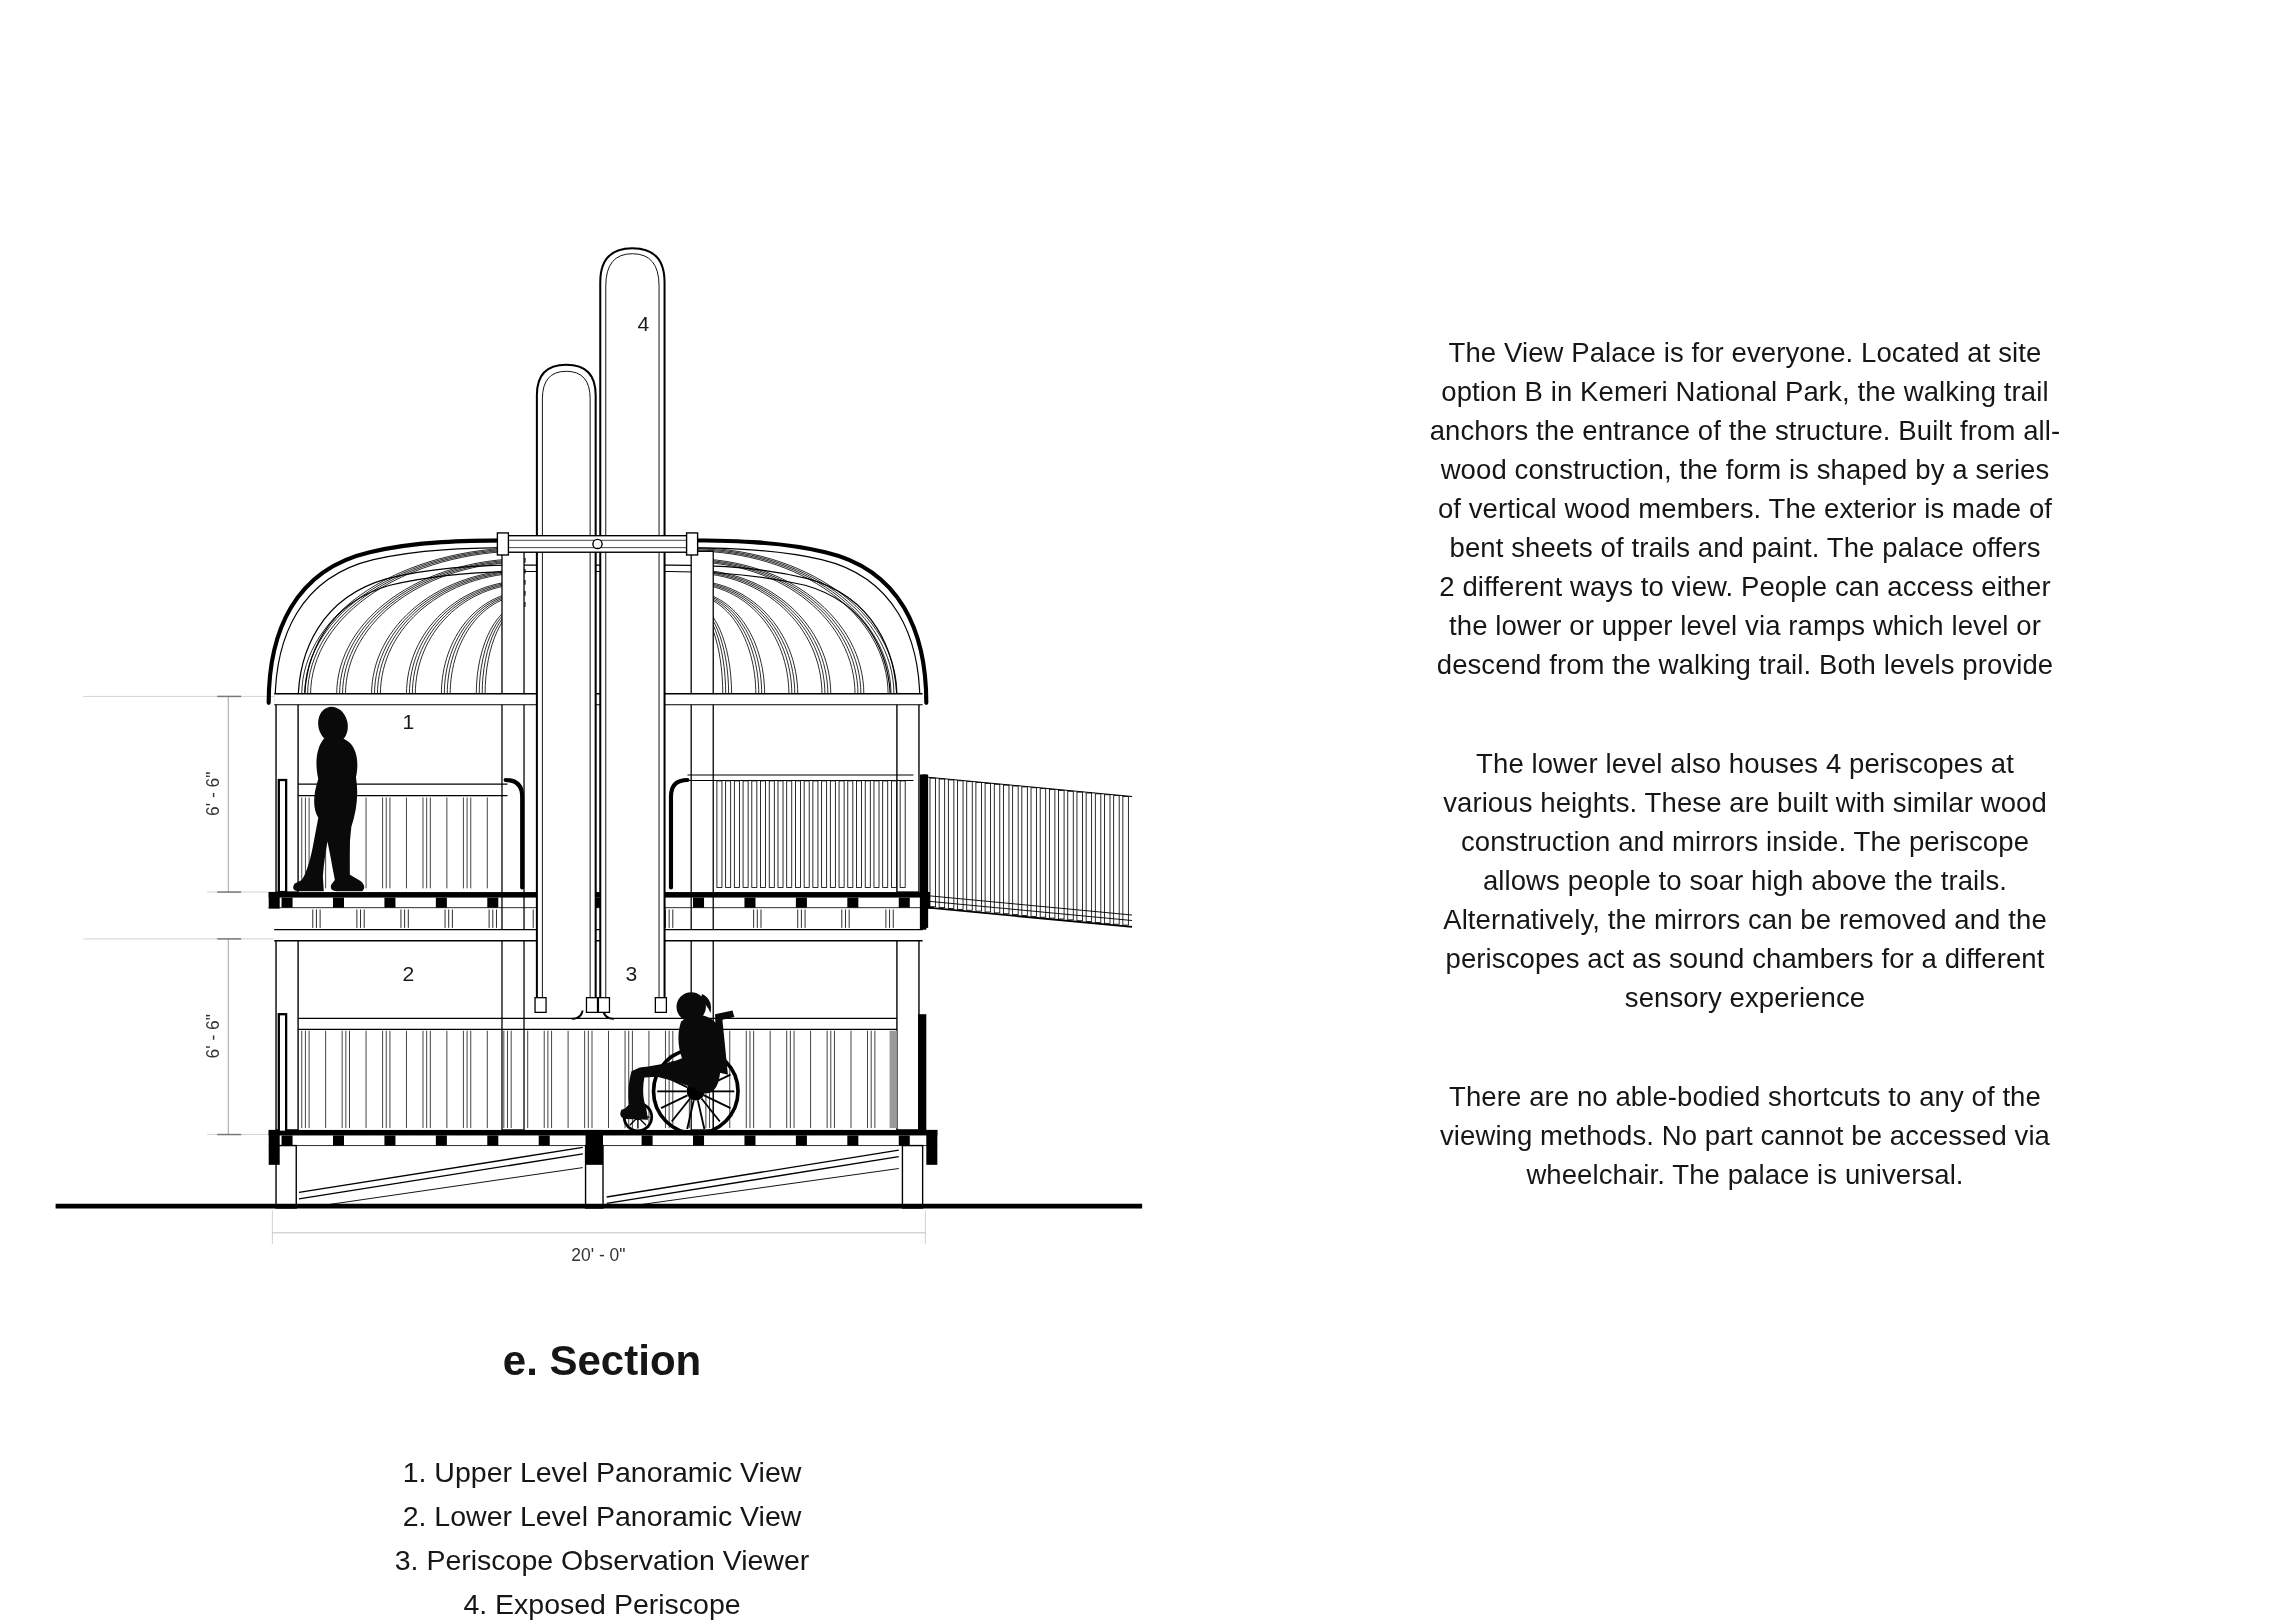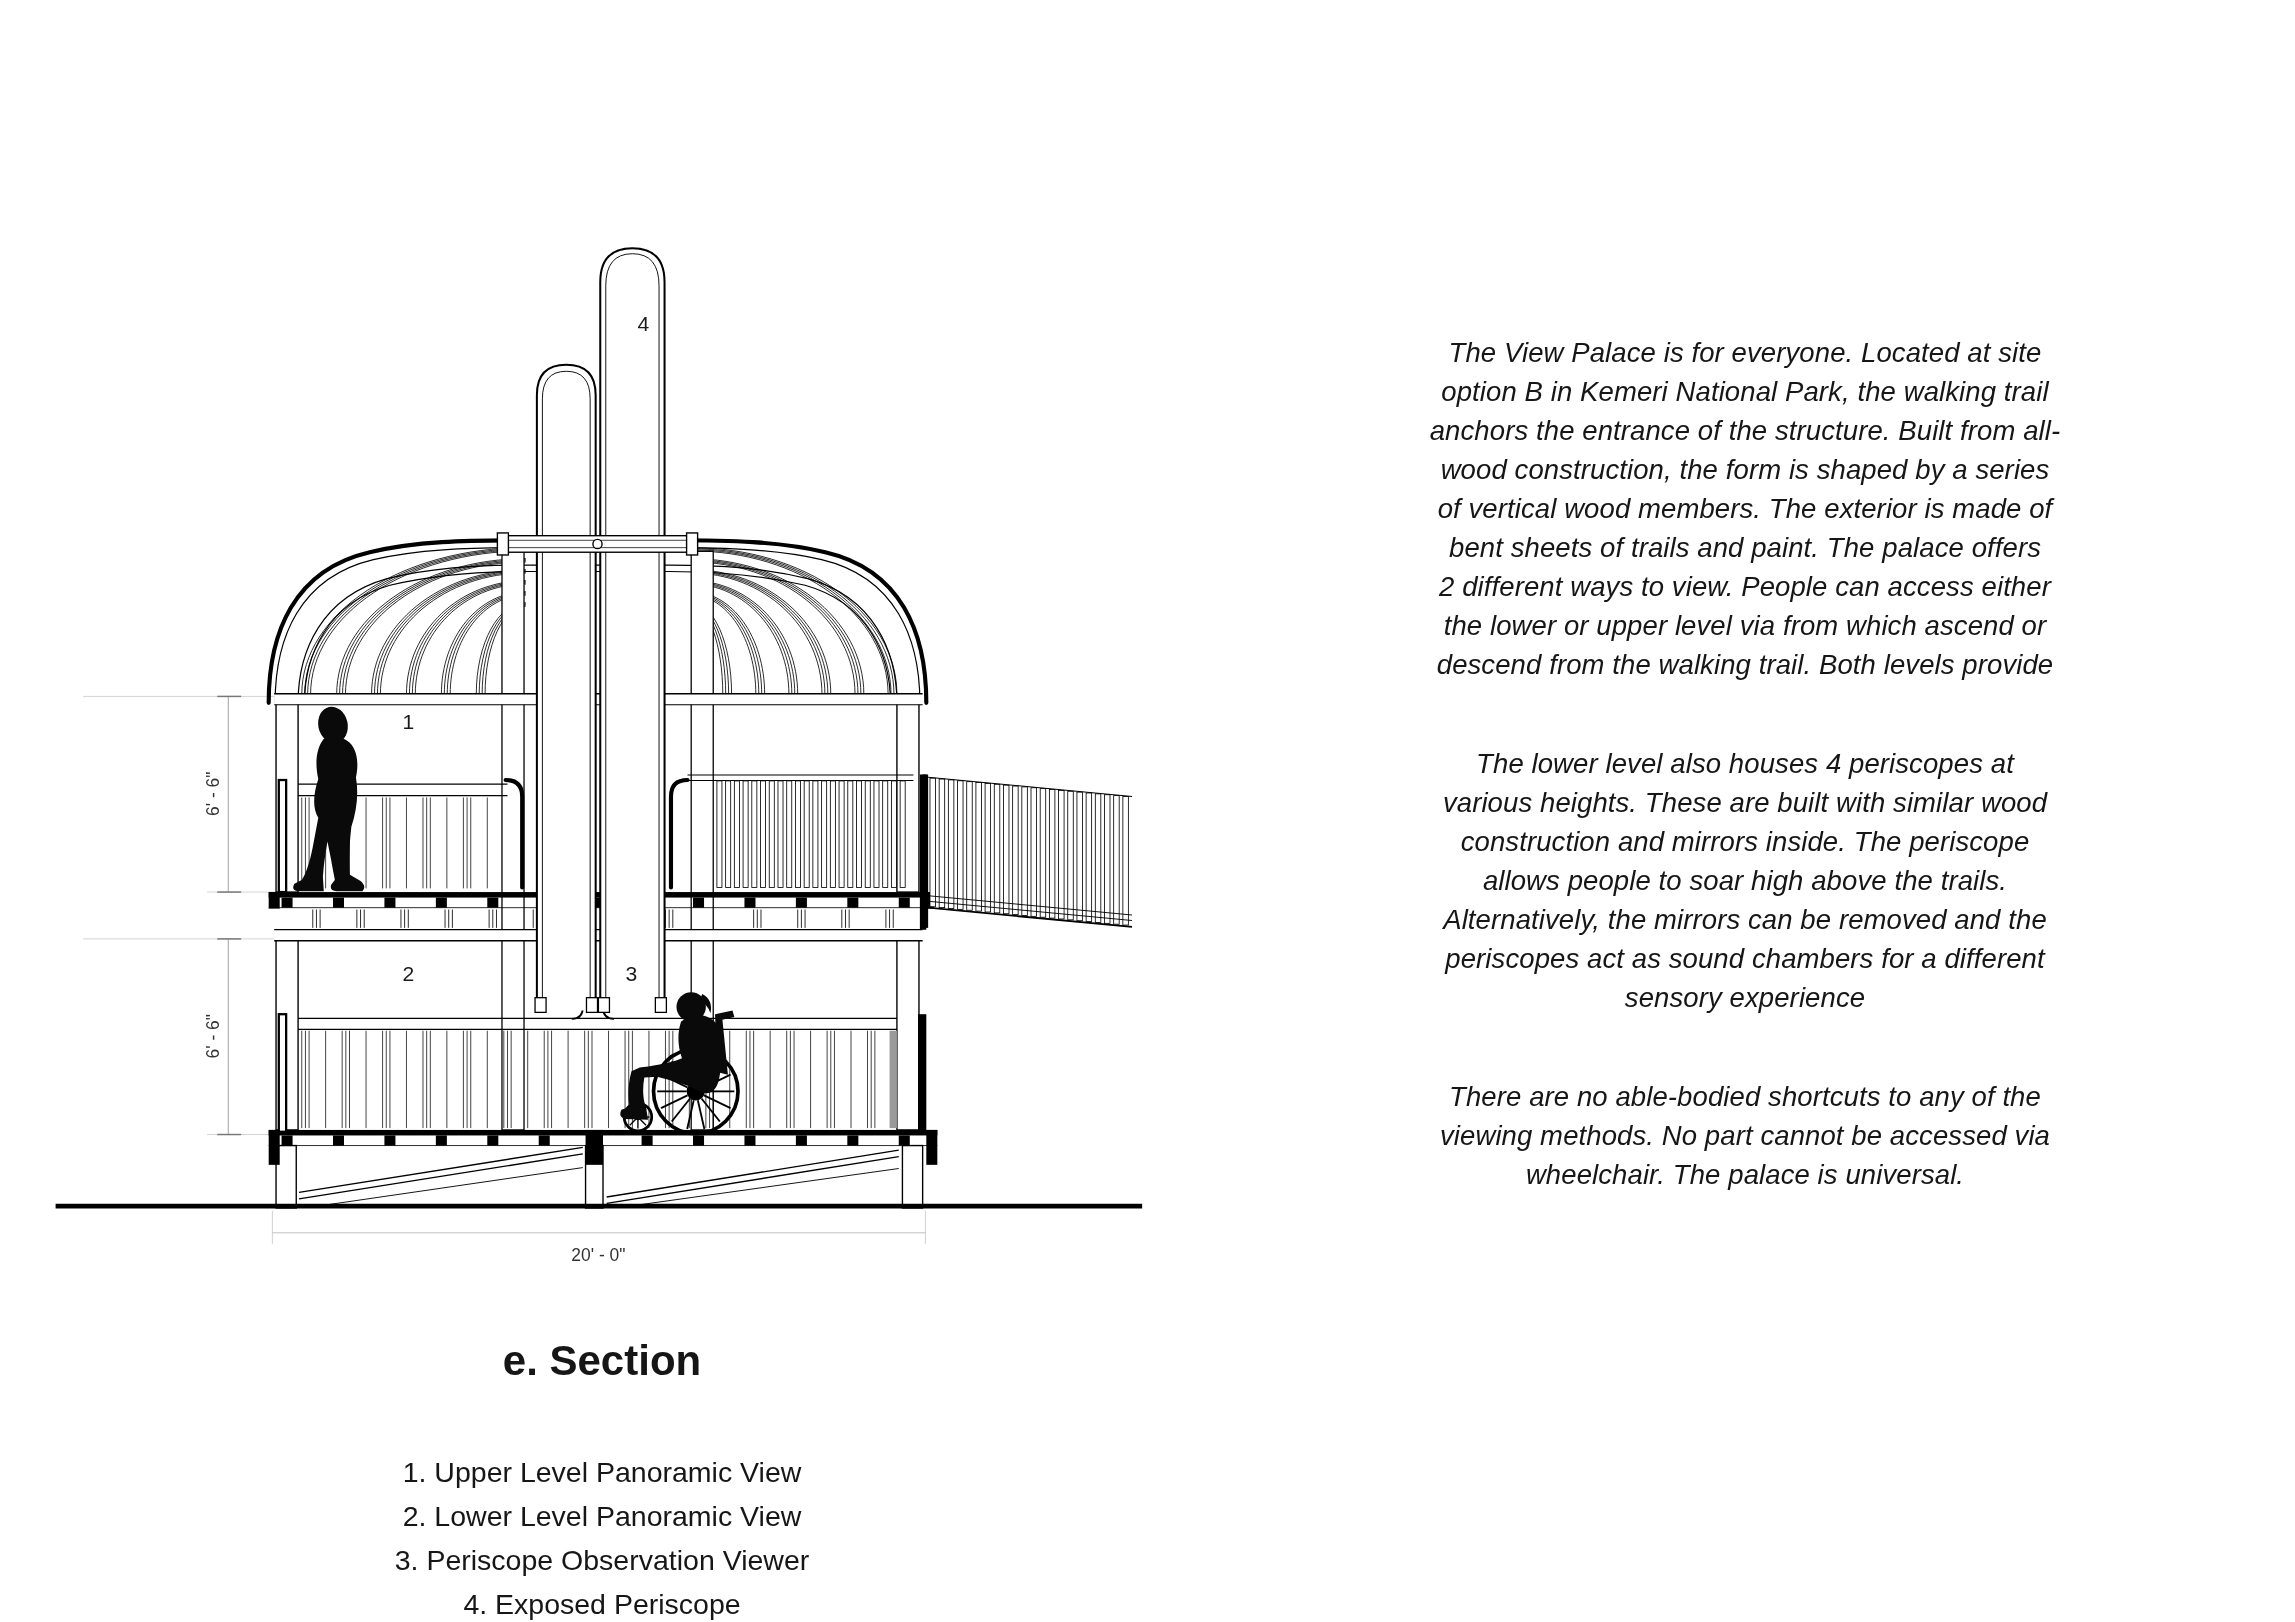--- a/index.html
+++ b/index.html
@@ -1,21 +1,21 @@
 <!DOCTYPE html>
 <html style="font-size:14.7px"><head>
 <meta charset="utf-8">
 <style>
   html,body{margin:0;padding:0;background:#ffffff;}
   .page{position:relative;width:2296px;height:1623px;background:#ffffff;overflow:hidden;
         font-family:"Liberation Sans", sans-serif;color:#111;}
   #drawing{position:absolute;left:51px;top:138px;width:1093px;height:1194px;}
   .textcol{position:absolute;left:1327px;top:333px;width:836px;text-align:center;
            font-size:27.5px;line-height:39px;color:#161616;letter-spacing:0.1px;}
-  .para{margin:0 0 60px 0;font-style:italic;}
+  .para{margin:0 0 60px 0;}
   .caption{position:absolute;left:230px;top:1336px;width:744px;text-align:center;color:#161616;}
   .cap-title{font-size:42px;line-height:50px;font-weight:bold;}
   .legend{margin-top:64px;font-size:28.5px;line-height:44px;}
   svg text{font-family:"Liberation Sans", sans-serif;fill:#1a1a1a;}
   .dimtxt{font-size:19px;fill:#333;}
   .callout{font-size:23px;}
 </style>
 </head>
 <body>
 
@@ -423,21 +423,21 @@
 
   <div class="textcol">
     <div class="para">
         <div class="line">The View Palace is for everyone. Located at site</div>
         <div class="line">option B in Kemeri National Park, the walking trail</div>
         <div class="line">anchors the entrance of the structure. Built from all-</div>
         <div class="line">wood construction, the form is shaped by a series</div>
         <div class="line">of vertical wood members. The exterior is made of</div>
         <div class="line">bent sheets of trails and paint. The palace offers</div>
         <div class="line">2 different ways to view. People can access either</div>
-        <div class="line">the lower or upper level via from which ascend or</div>
+        <div class="line">the lower or upper level via ramps which level or</div>
         <div class="line">descend from the walking trail. Both levels provide</div>
       </div>
     <div class="para">
         <div class="line">The lower level also houses 4 periscopes at</div>
         <div class="line">various heights. These are built with similar wood</div>
         <div class="line">construction and mirrors inside. The periscope</div>
         <div class="line">allows people to soar high above the trails.</div>
         <div class="line">Alternatively, the mirrors can be removed and the</div>
         <div class="line">periscopes act as sound chambers for a different</div>
         <div class="line">sensory experience</div>

